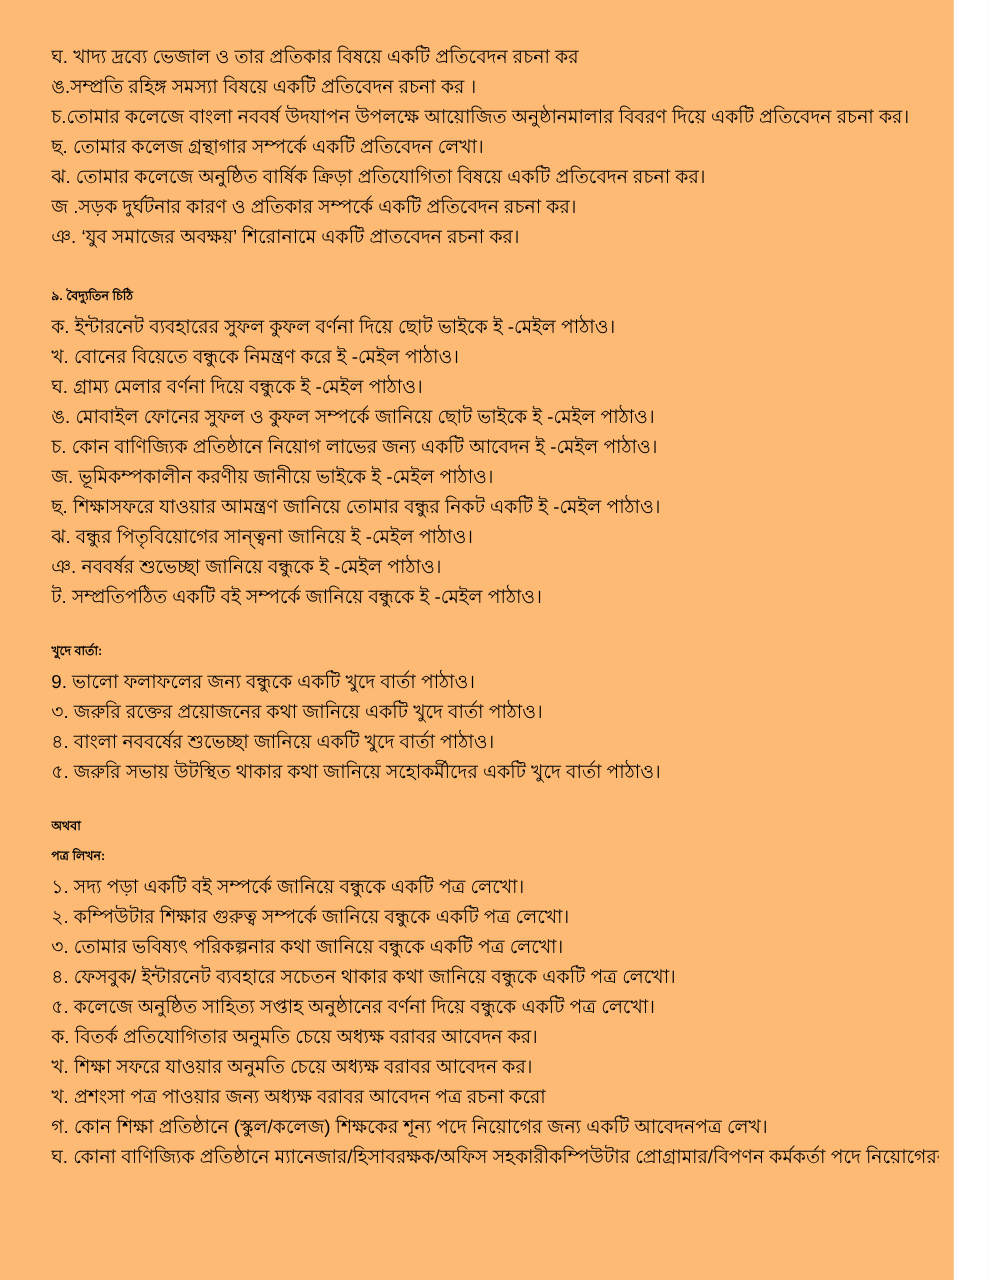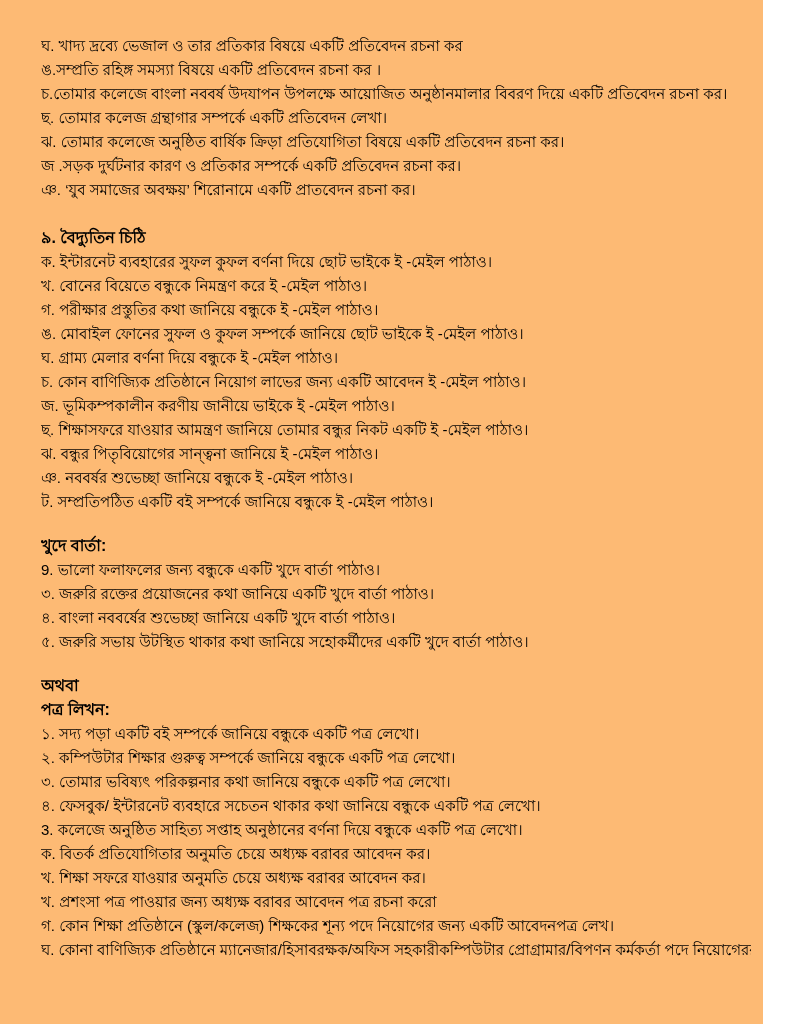--- a/index.html
+++ b/index.html
@@ -23,21 +23,21 @@
   }
   p.line {
     margin: 0;
     font-size: 15px;
     line-height: 24px;
     white-space: nowrap;
     overflow: hidden;
   }
   p.heading {
     font-weight: bold;
-    font-size: 16px;
+    font-size: 10px;
   }
   .gap-lg { height: 24px; }
   .gap-md { height: 20px; }
 </style>
 </head>
 <body>
 
 <div class="page">
 
   <div>
@@ -49,23 +49,22 @@
     <p class="line">জ .সড়ক দুর্ঘটনার কারণ ও প্রতিকার সম্পর্কে একটি প্রতিবেদন রচনা কর।</p>
     <p class="line">ঞ. ‘যুব সমাজের অবক্ষয়’ শিরোনামে একটি প্রাতবেদন রচনা কর।</p>
   </div>
 
   <div class="gap-lg"></div>
 
   <div>
     <p class="line heading">৯. বৈদ্যুতিন চিঠি</p>
     <p class="line">ক. ইন্টারনেট ব্যবহারের সুফল কুফল বর্ণনা দিয়ে ছোট ভাইকে ই -মেইল পাঠাও।</p>
     <p class="line">খ. বোনের বিয়েতে বন্ধুকে নিমন্ত্রণ করে ই -মেইল পাঠাও।</p>
-    <p class="line">গ. পরীক্ষার প্রস্তুতির কথা জানিয়ে বন্ধুকে ই -মেইল পাঠাও।</p>
+    <p class="line">ঘ. গ্রাম্য মেলার বর্ণনা দিয়ে বন্ধুকে ই -মেইল পাঠাও।</p>
     <p class="line">ঙ. মোবাইল ফোনের সুফল ও কুফল সম্পর্কে জানিয়ে ছোট ভাইকে ই -মেইল পাঠাও।</p>
-    <p class="line">ঘ. গ্রাম্য মেলার বর্ণনা দিয়ে বন্ধুকে ই -মেইল পাঠাও।</p>
     <p class="line">চ. কোন বাণিজ্যিক প্রতিষ্ঠানে নিয়োগ লাভের জন্য একটি আবেদন ই -মেইল পাঠাও।</p>
     <p class="line">জ. ভূমিকম্পকালীন করণীয় জানীয়ে ভাইকে ই -মেইল পাঠাও।</p>
     <p class="line">ছ. শিক্ষাসফরে যাওয়ার আমন্ত্রণ জানিয়ে তোমার বন্ধুর নিকট একটি ই -মেইল পাঠাও।</p>
     <p class="line">ঝ. বন্ধুর পিতৃবিয়োগের সান্ত্বনা জানিয়ে ই -মেইল পাঠাও।</p>
     <p class="line">ঞ. নববর্ষর শুভেচ্ছা জানিয়ে বন্ধুকে ই -মেইল পাঠাও।</p>
     <p class="line">ট. সম্প্রতিপঠিত একটি বই সম্পর্কে জানিয়ে বন্ধুকে ই -মেইল পাঠাও।</p>
   </div>
 
   <div class="gap-md"></div>
 
@@ -79,21 +78,21 @@
 
   <div class="gap-md"></div>
 
   <div>
     <p class="line heading">অথবা</p>
     <p class="line heading">পত্র লিখন:</p>
     <p class="line">১. সদ্য পড়া একটি বই সম্পর্কে জানিয়ে বন্ধুকে একটি পত্র লেখো।</p>
     <p class="line">২. কম্পিউটার শিক্ষার গুরুত্ব সম্পর্কে জানিয়ে বন্ধুকে একটি পত্র লেখো।</p>
     <p class="line">৩. তোমার ভবিষ্যৎ পরিকল্পনার কথা জানিয়ে  বন্ধুকে একটি পত্র লেখো।</p>
     <p class="line">৪. ফেসবুক/ ইন্টারনেট ব্যবহারে সচেতন থাকার কথা জানিয়ে বন্ধুকে একটি পত্র লেখো।</p>
-    <p class="line">3. কলেজে অনুষ্ঠিত সাহিত্য সপ্তাহ অনুষ্ঠানের বর্ণনা দিয়ে  বন্ধুকে একটি পত্র লেখো।</p>
+    <p class="line">৫. কলেজে অনুষ্ঠিত সাহিত্য সপ্তাহ অনুষ্ঠানের বর্ণনা দিয়ে  বন্ধুকে একটি পত্র লেখো।</p>
   </div>
 
   <div>
     <p class="line">ক. বিতর্ক প্রতিযোগিতার অনুমতি চেয়ে অধ্যক্ষ বরাবর আবেদন কর।</p>
     <p class="line">খ. শিক্ষা সফরে যাওয়ার অনুমতি চেয়ে অধ্যক্ষ বরাবর আবেদন কর।</p>
     <p class="line">খ. প্রশংসা পত্র পাওয়ার জন্য অধ্যক্ষ বরাবর আবেদন পত্র রচনা করো</p>
     <p class="line">গ. কোন শিক্ষা প্রতিষ্ঠানে (স্কুল/কলেজ) শিক্ষকের শূন্য পদে নিয়োগের জন্য একটি আবেদনপত্র লেখ।</p>
     <p class="line">ঘ. কোনা বাণিজ্যিক প্রতিষ্ঠানে ম্যানেজার/হিসাবরক্ষক/অফিস সহকারীকম্পিউটার প্রোগ্রামার/বিপণন কর্মকর্তা পদে নিয়োগেরর জন্য একটি</p>
   </div>
 

